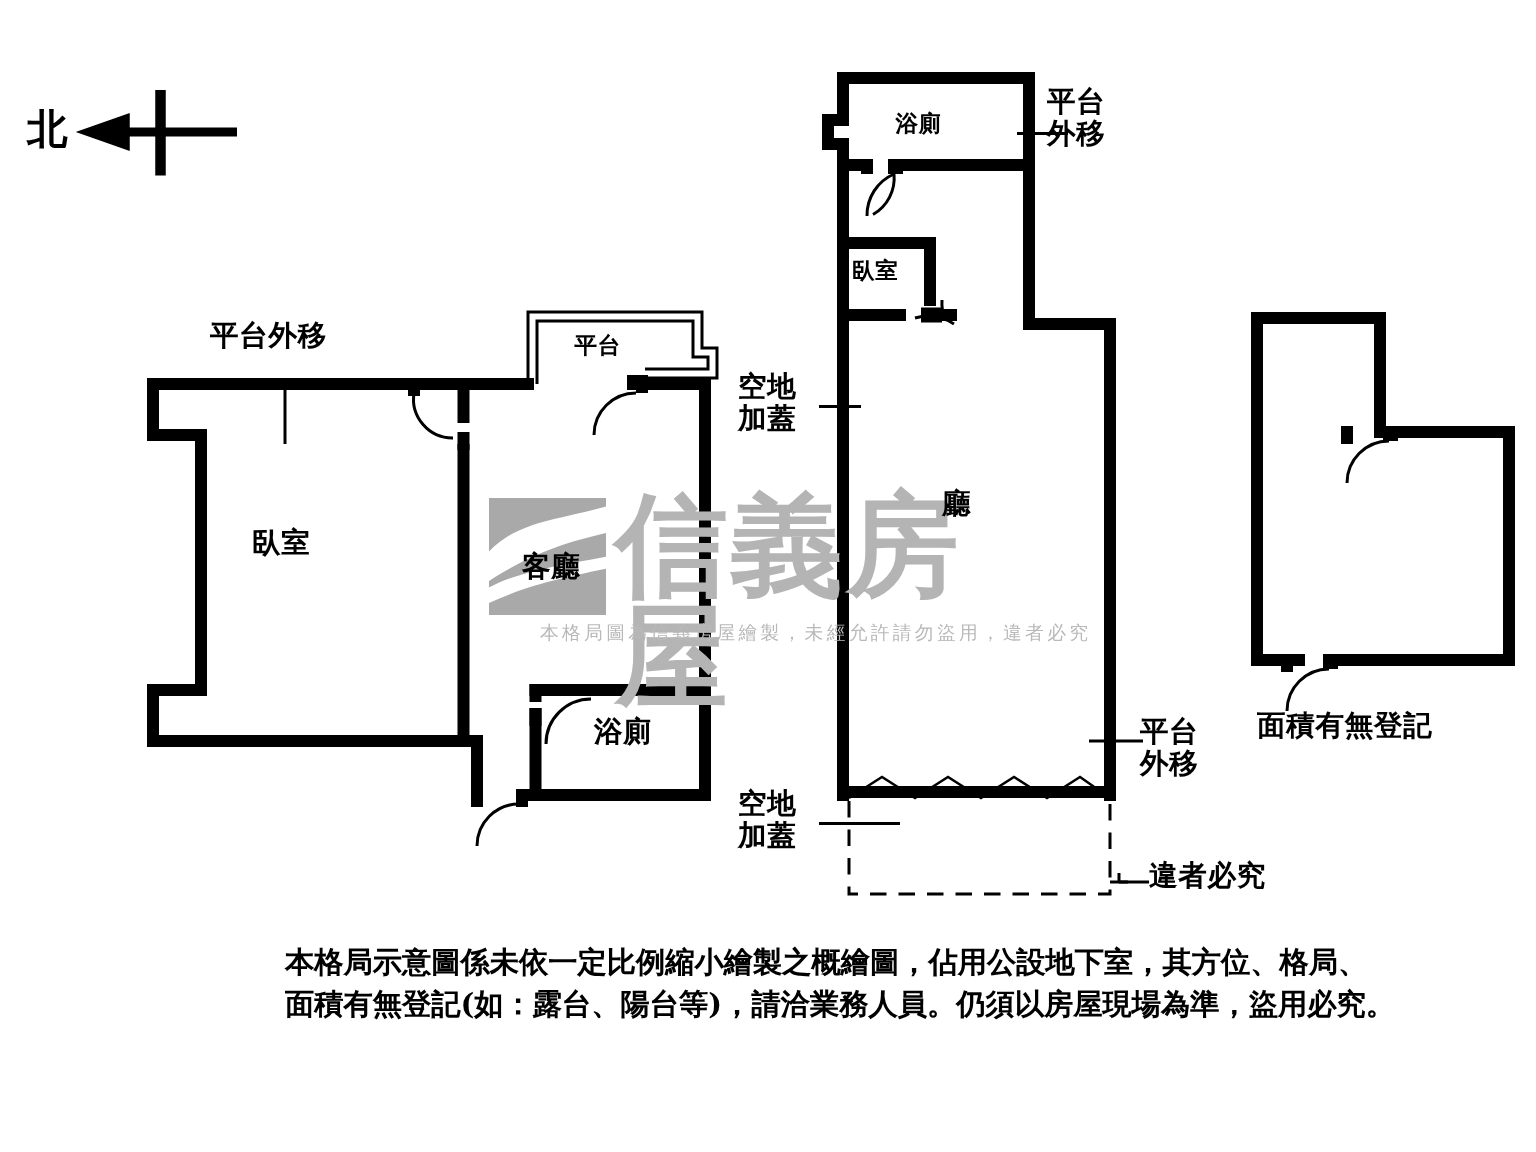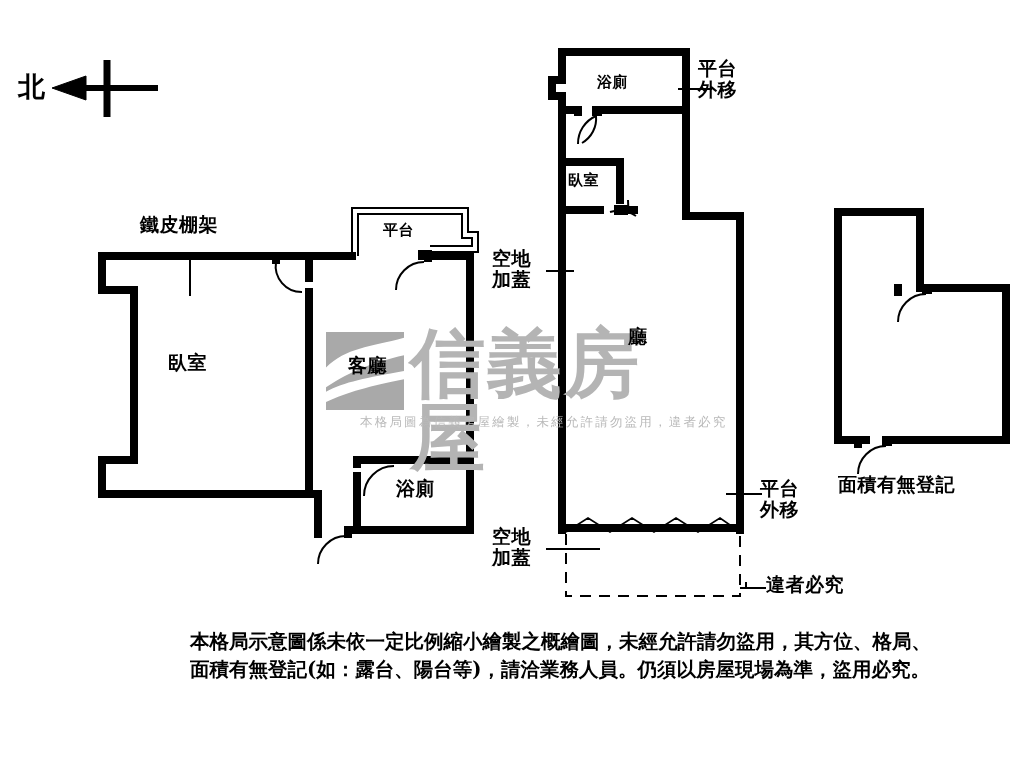--- a/index.html
+++ b/index.html
@@ -211,25 +211,25 @@
     <g fill="#000">
       <rect x="894" y="284" width="8" height="12"></rect>
       <rect x="922" y="284" width="10" height="10"></rect>
       <rect x="854" y="436" width="8" height="12"></rect>
       <rect x="882" y="436" width="10" height="10"></rect>
     </g>
   </svg>
 
   <div class="lbl lbl-north" style="left:18px; top:72px;">北</div>
 
-  <div class="lbl lbl-note" style="left:140px; top:214px;">鐵皮棚架</div>
+  <div class="lbl lbl-note" style="left:140px; top:214px;">平台外移</div>
 
   <div class="lbl lbl-room" style="left:168px; top:352px;">臥室</div>
 
-  <div class="lbl lbl-room" style="left:348px; top:355px; z-index:5;">客廳</div>
+  <div class="lbl lbl-room" style="left:348px; top:368px; z-index:5;">客廳</div>
 
   <div class="lbl lbl-room" style="left:396px; top:478px;">浴廁</div>
 
   <div class="lbl lbl-small" style="left:383px; top:222px;">平台</div>
 
   <div class="lbl lbl-small" style="left:597px; top:74px;">浴廁</div>
 
   <div class="lbl lbl-small" style="left:568px; top:172px;">臥室</div>
 
   <div class="lbl lbl-room" style="left:628px; top:326px; z-index:5;">廳</div>
@@ -255,17 +255,17 @@
       <svg width="78" height="78" viewBox="0 0 78 78">
         <path d="M -4,40 C 18,14 44,16 84,4 L 84,22 C 48,30 26,38 -4,58 Z" fill="#ffffff"></path>
         <path d="M -4,62 C 16,50 40,46 84,38 L 84,46 C 44,54 20,60 -4,72 Z" fill="#ffffff"></path>
       </svg>
     </div>
     <div id="wm-text">信義房屋</div>
     <div id="wm-sub">本格局圖為信義房屋繪製，未經允許請勿盜用，違者必究</div>
   </div>
 
   <div id="disclaimer">
-    <div>本格局示意圖係未依一定比例縮小繪製之概繪圖，未經允許請勿盜用，其方位、格局、</div>
+    <div>本格局示意圖係未依一定比例縮小繪製之概繪圖，佔用公設地下室，其方位、格局、</div>
     <div>面積有無登記(如：露台、陽台等)，請洽業務人員。仍須以房屋現場為準，盜用必究。</div>
   </div>
 
 </div>
 
 </body></html>

